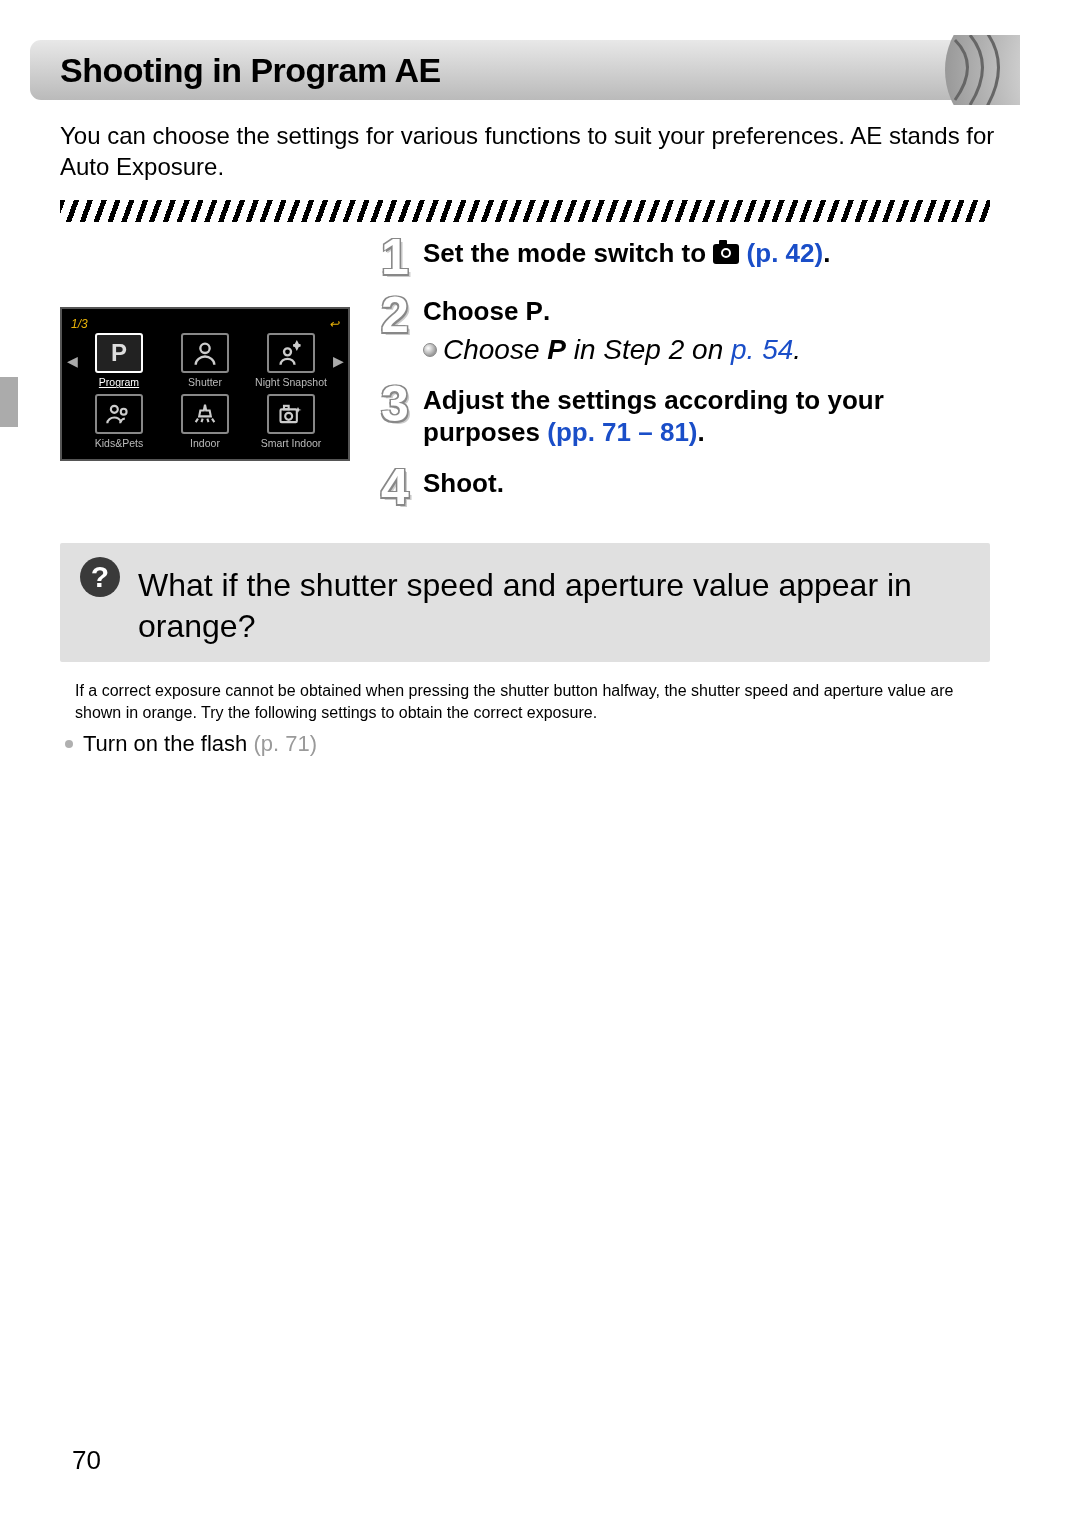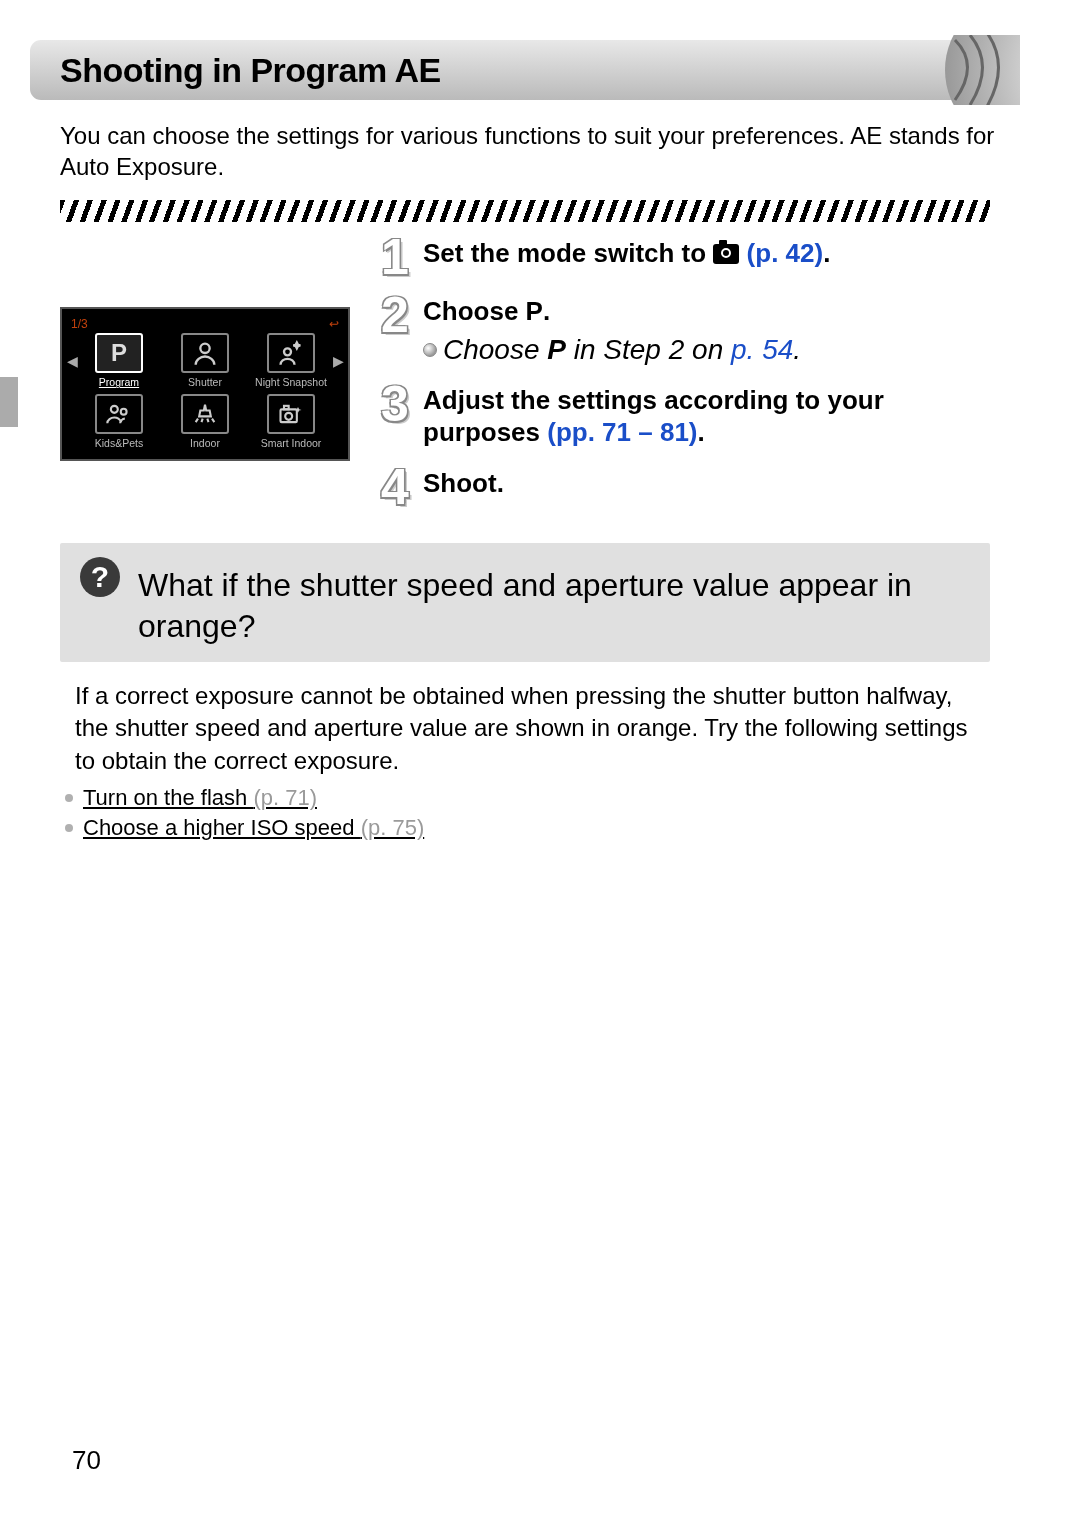--- a/index.html
+++ b/index.html
@@ -78,22 +78,23 @@
     border: 2px solid #555;
     padding: 8px 5px 10px 5px;
     margin-top: 70px;
     flex-shrink: 0;
   }
   .cam-top {
     display: flex;
     justify-content: space-between;
     align-items: flex-start;
     font-size: 12px;
-    color: #c2410c;
+    color: #eab308;
     padding: 0 4px 2px 4px;
+    font-style: italic;
   }
   .cam-row {
     display: flex;
     align-items: center;
     justify-content: space-between;
   }
   .cam-arrow {
     color: #aaa;
     font-size: 14px;
     width: 10px;
@@ -243,27 +244,26 @@
     flex-shrink: 0;
     font-family: Arial, sans-serif;
   }
   .callout-text {
     font-size: 32px;
     font-weight: normal;
     line-height: 1.3;
     margin-top: 8px;
   }
   .explain {
-    font-size: 24px;
+    font-size: 16px;
     line-height: 1.35;
     padding: 0 35px 0 45px;
   }
   .tip-list {
     padding: 8px 35px 0 35px;
-    text-decoration: underline;
   }
   .tip-item {
     font-size: 22px;
     display: flex;
     align-items: center;
     gap: 10px;
     margin-bottom: 4px;
   }
   .tip-bullet {
     width: 8px;
@@ -435,23 +435,17 @@
 
   <p class="explain">If a correct exposure cannot be obtained when pressing the shutter button halfway, the shutter speed and aperture value are shown in orange. Try the following settings to obtain the correct exposure.</p>
 
   <div class="tip-list">
     <div class="tip-item">
       <span class="tip-bullet"></span>
       <span>
         <span>Turn on the flash </span><span class="link-gray">(p. 71)</span>
       </span>
     </div>
-    <div class="tip-item">
-      <span class="tip-bullet"></span>
-      <span>
-        <span>Choose a higher ISO speed </span><span class="link-gray">(p. 75)</span>
-      </span>
-    </div>
   </div>
 
 </div>
 
 <div class="page-number">70</div>
 
 </body></html>

